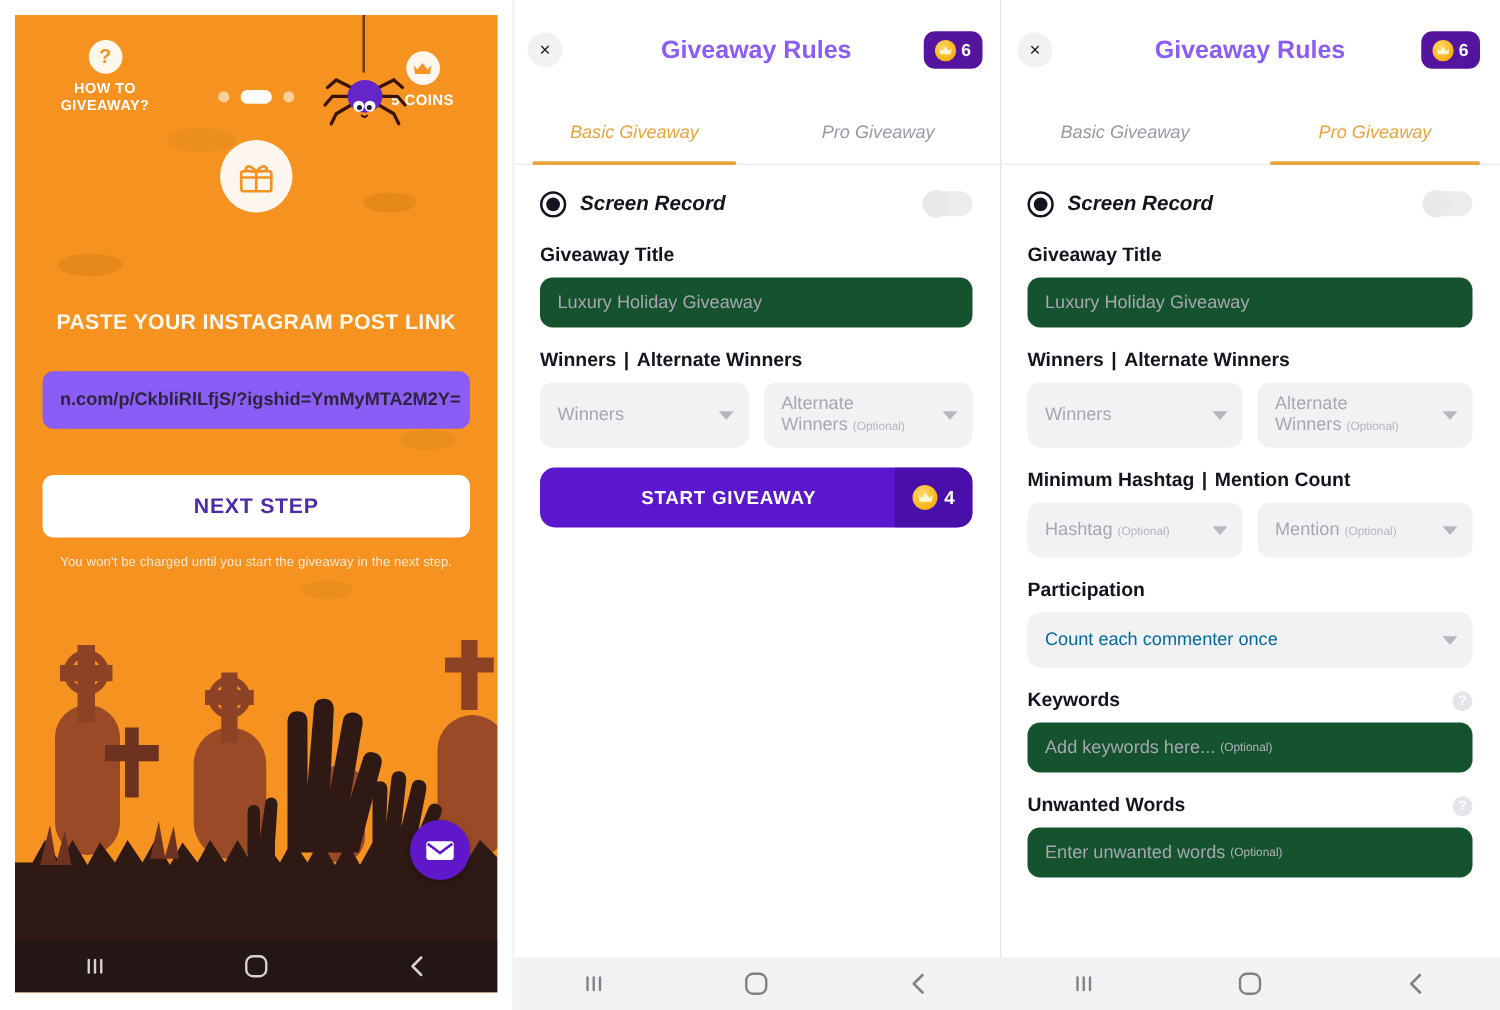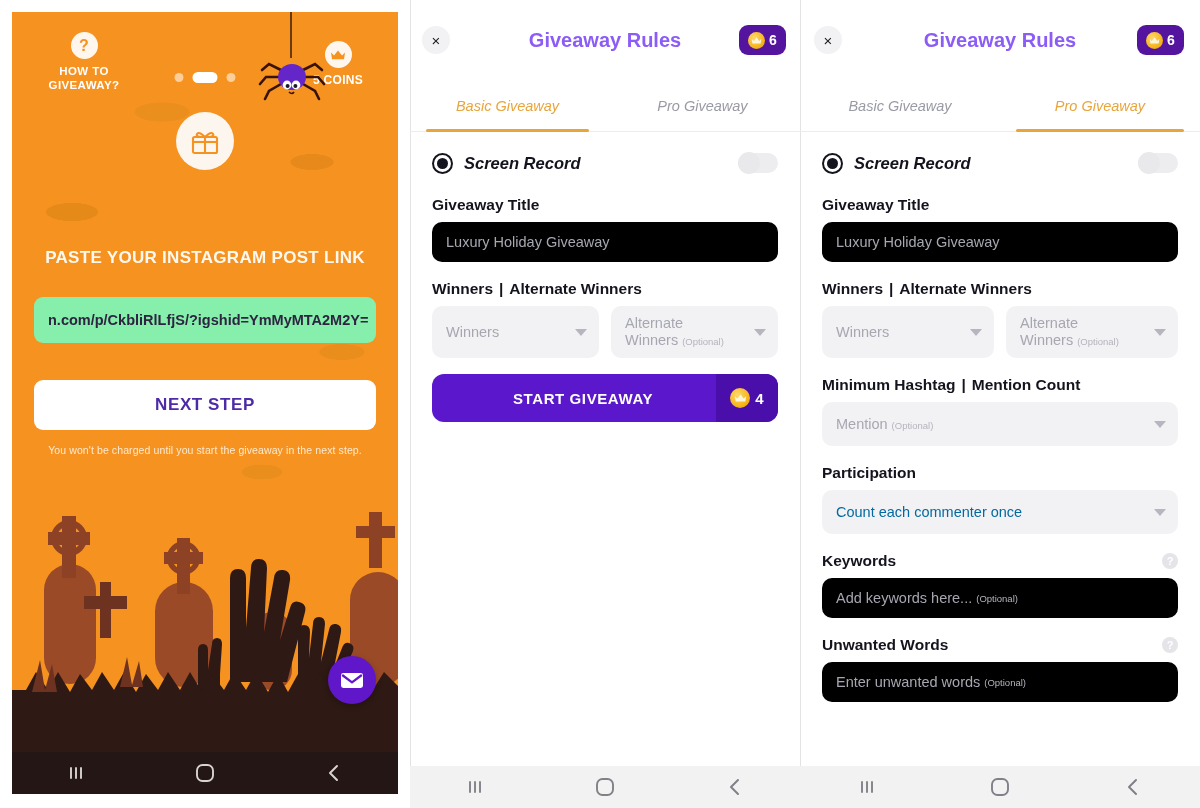--- a/index.html
+++ b/index.html
@@ -91,21 +91,21 @@
   .p1-spider { position: absolute; left: 245px; top: 34px; width: 70px; height: 62px; }
 
   .p1-paste-label {
     position: absolute; left: 0; right: 0; top: 236px;
     text-align: center;
     color: #fff8ee; font-size: 17px; font-weight: bold; letter-spacing: .3px;
   }
   .p1-input {
     position: absolute; left: 22px; top: 285px;
     width: 342px; height: 46px; border-radius: 9px;
-    background: #86efac;
+    background: #8b5cf6;
     display: flex; align-items: center; padding: 0 14px;
     color: #2d2540; font-size: 14.5px; font-weight: bold;
     white-space: nowrap; overflow: hidden;
   }
   .p1-next {
     position: absolute; left: 22px; top: 368px;
     width: 342px; height: 50px; border-radius: 9px;
     background: #ffffff; border: none; cursor: pointer;
     display: flex; align-items: center; justify-content: center;
     color: #4d2aa8; font-size: 17px; font-weight: bold; letter-spacing: .6px;
@@ -205,21 +205,21 @@
     display: flex; align-items: center;
   }
   .field-label .sep { color: #14141e; margin: 0 6px; font-weight: bold; }
   .help-icon {
     margin-left: auto; width: 16px; height: 16px; border-radius: 50%;
     background: #e4e4e9; color: #ffffff; font-size: 11px; font-weight: bold;
     display: flex; align-items: center; justify-content: center; cursor: pointer;
   }
 
   .input-box {
-    height: 40px; border-radius: 10px; background: #000000;
+    height: 40px; border-radius: 10px; background: #14532d;
     display: flex; align-items: center; padding: 0 14px;
     color: #a7a7b2; font-size: 14.5px; cursor: text;
   }
   .optional { font-size: 9.5px; margin-left: 4px; color: #b4b4bd; }
 
   .two-col { display: flex; gap: 12px; }
   .two-col > * { flex: 1; }
 
   .select-box {
     height: 52px; border-radius: 10px; background: #f2f2f4;
@@ -561,20 +561,26 @@
       </div>
 
       <div class="field-label">
         <span>Minimum Hashtag</span>
         <span class="sep">|</span>
         <span>Mention Count</span>
       </div>
       <div class="two-col">
         <div class="select-box short">
           <span class="select-text">
+            <span>Hashtag</span><span class="optional">(Optional)</span>
+          </span>
+          <span class="caret"></span>
+        </div>
+        <div class="select-box short">
+          <span class="select-text">
             <span>Mention</span><span class="optional">(Optional)</span>
           </span>
           <span class="caret"></span>
         </div>
       </div>
 
       <div class="field-label">Participation</div>
       <div class="select-box short">
         <span class="select-text dark">Count each commenter once</span>
         <span class="caret"></span>

